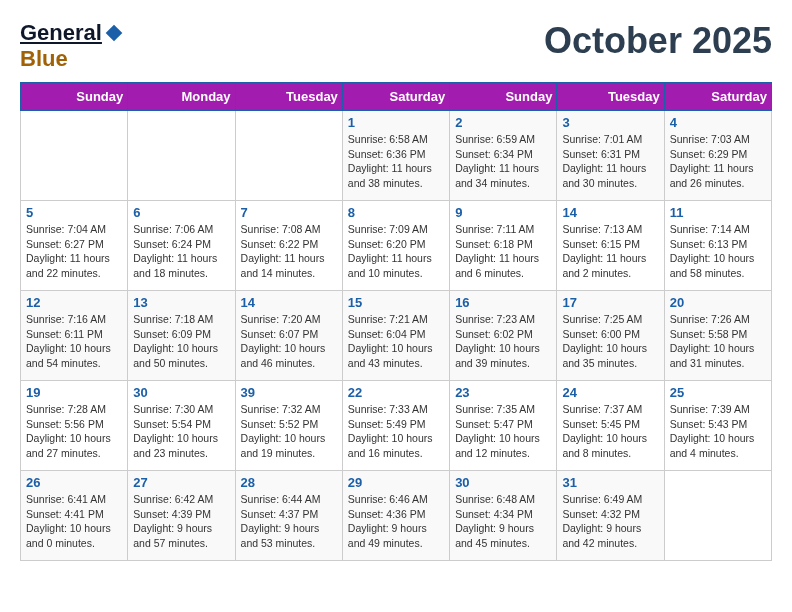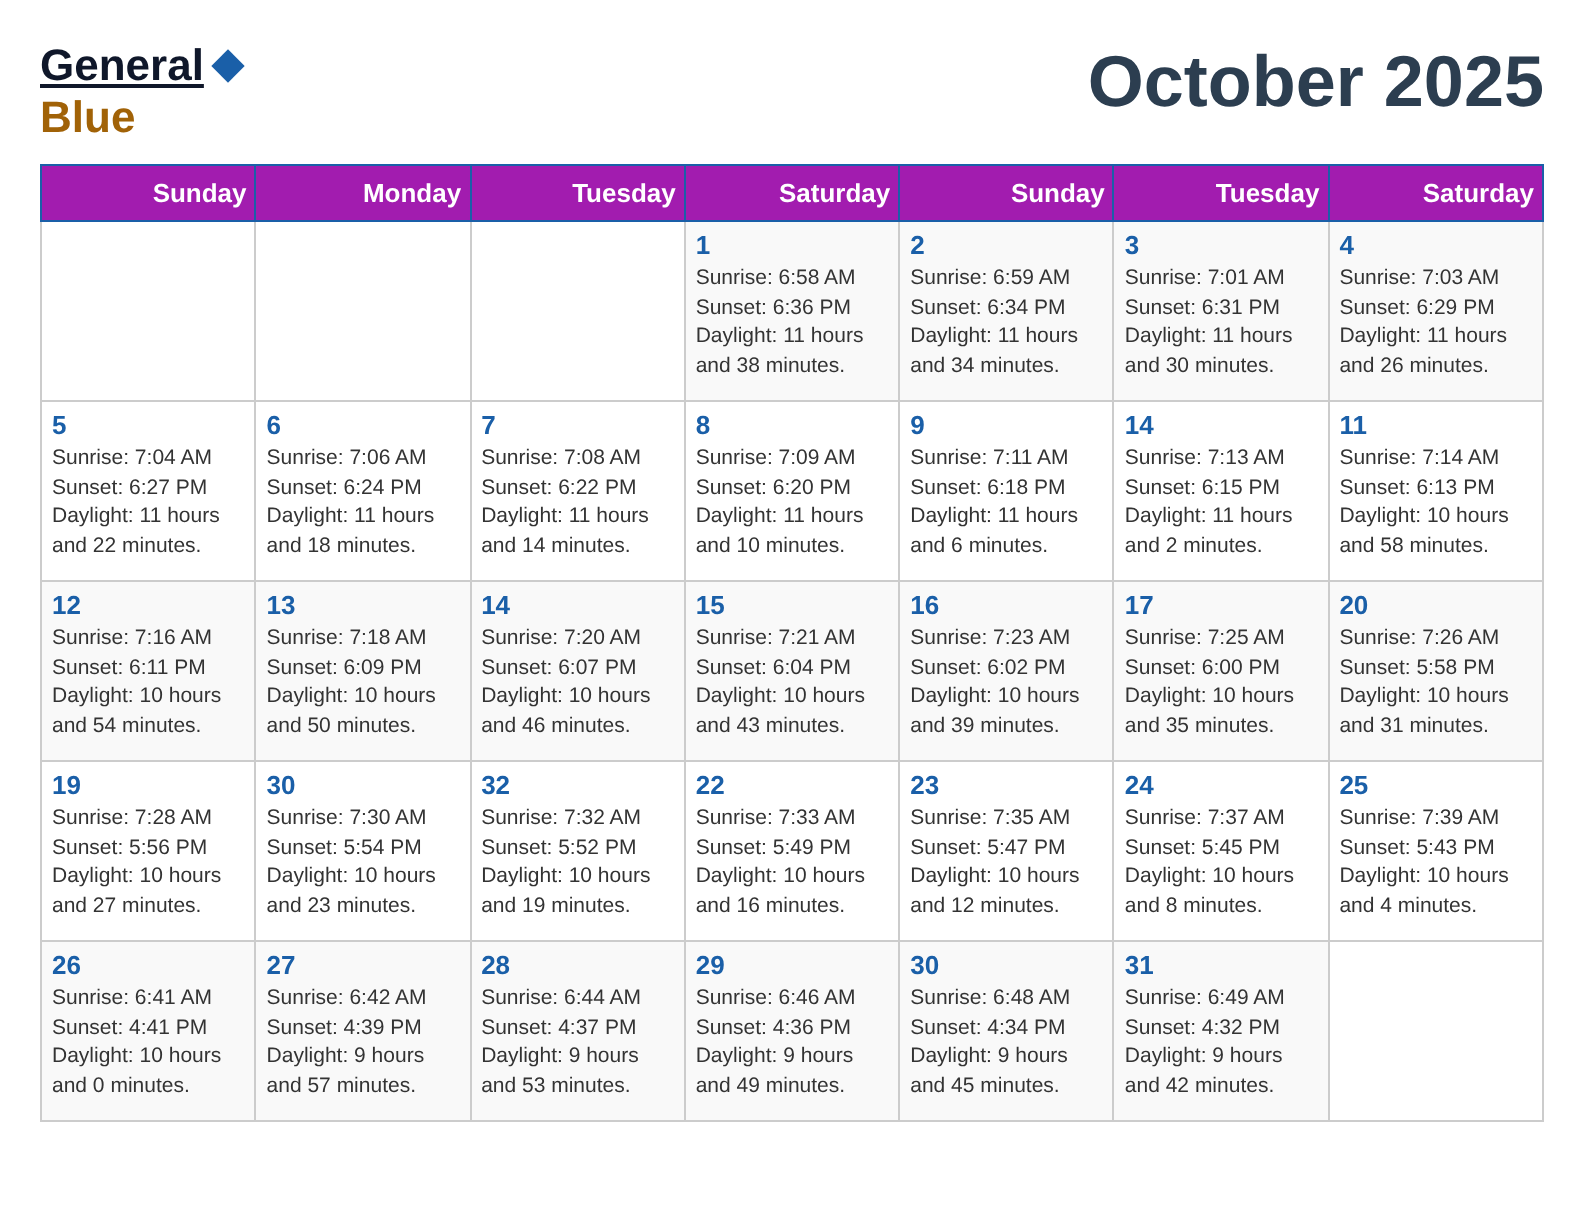--- a/index.html
+++ b/index.html
@@ -208,21 +208,21 @@
       <tr>
         <td>
           <span class="day-number">19</span>
           <div class="day-info">Sunrise: 7:28 AM<br>Sunset: 5:56 PM<br>Daylight: 10 hours<br>and 27 minutes.</div>
         </td>
         <td>
           <span class="day-number">30</span>
           <div class="day-info">Sunrise: 7:30 AM<br>Sunset: 5:54 PM<br>Daylight: 10 hours<br>and 23 minutes.</div>
         </td>
         <td>
-          <span class="day-number">32</span>
+          <span class="day-number">39</span>
           <div class="day-info">Sunrise: 7:32 AM<br>Sunset: 5:52 PM<br>Daylight: 10 hours<br>and 19 minutes.</div>
         </td>
         <td>
           <span class="day-number">22</span>
           <div class="day-info">Sunrise: 7:33 AM<br>Sunset: 5:49 PM<br>Daylight: 10 hours<br>and 16 minutes.</div>
         </td>
         <td>
           <span class="day-number">23</span>
           <div class="day-info">Sunrise: 7:35 AM<br>Sunset: 5:47 PM<br>Daylight: 10 hours<br>and 12 minutes.</div>
         </td>

